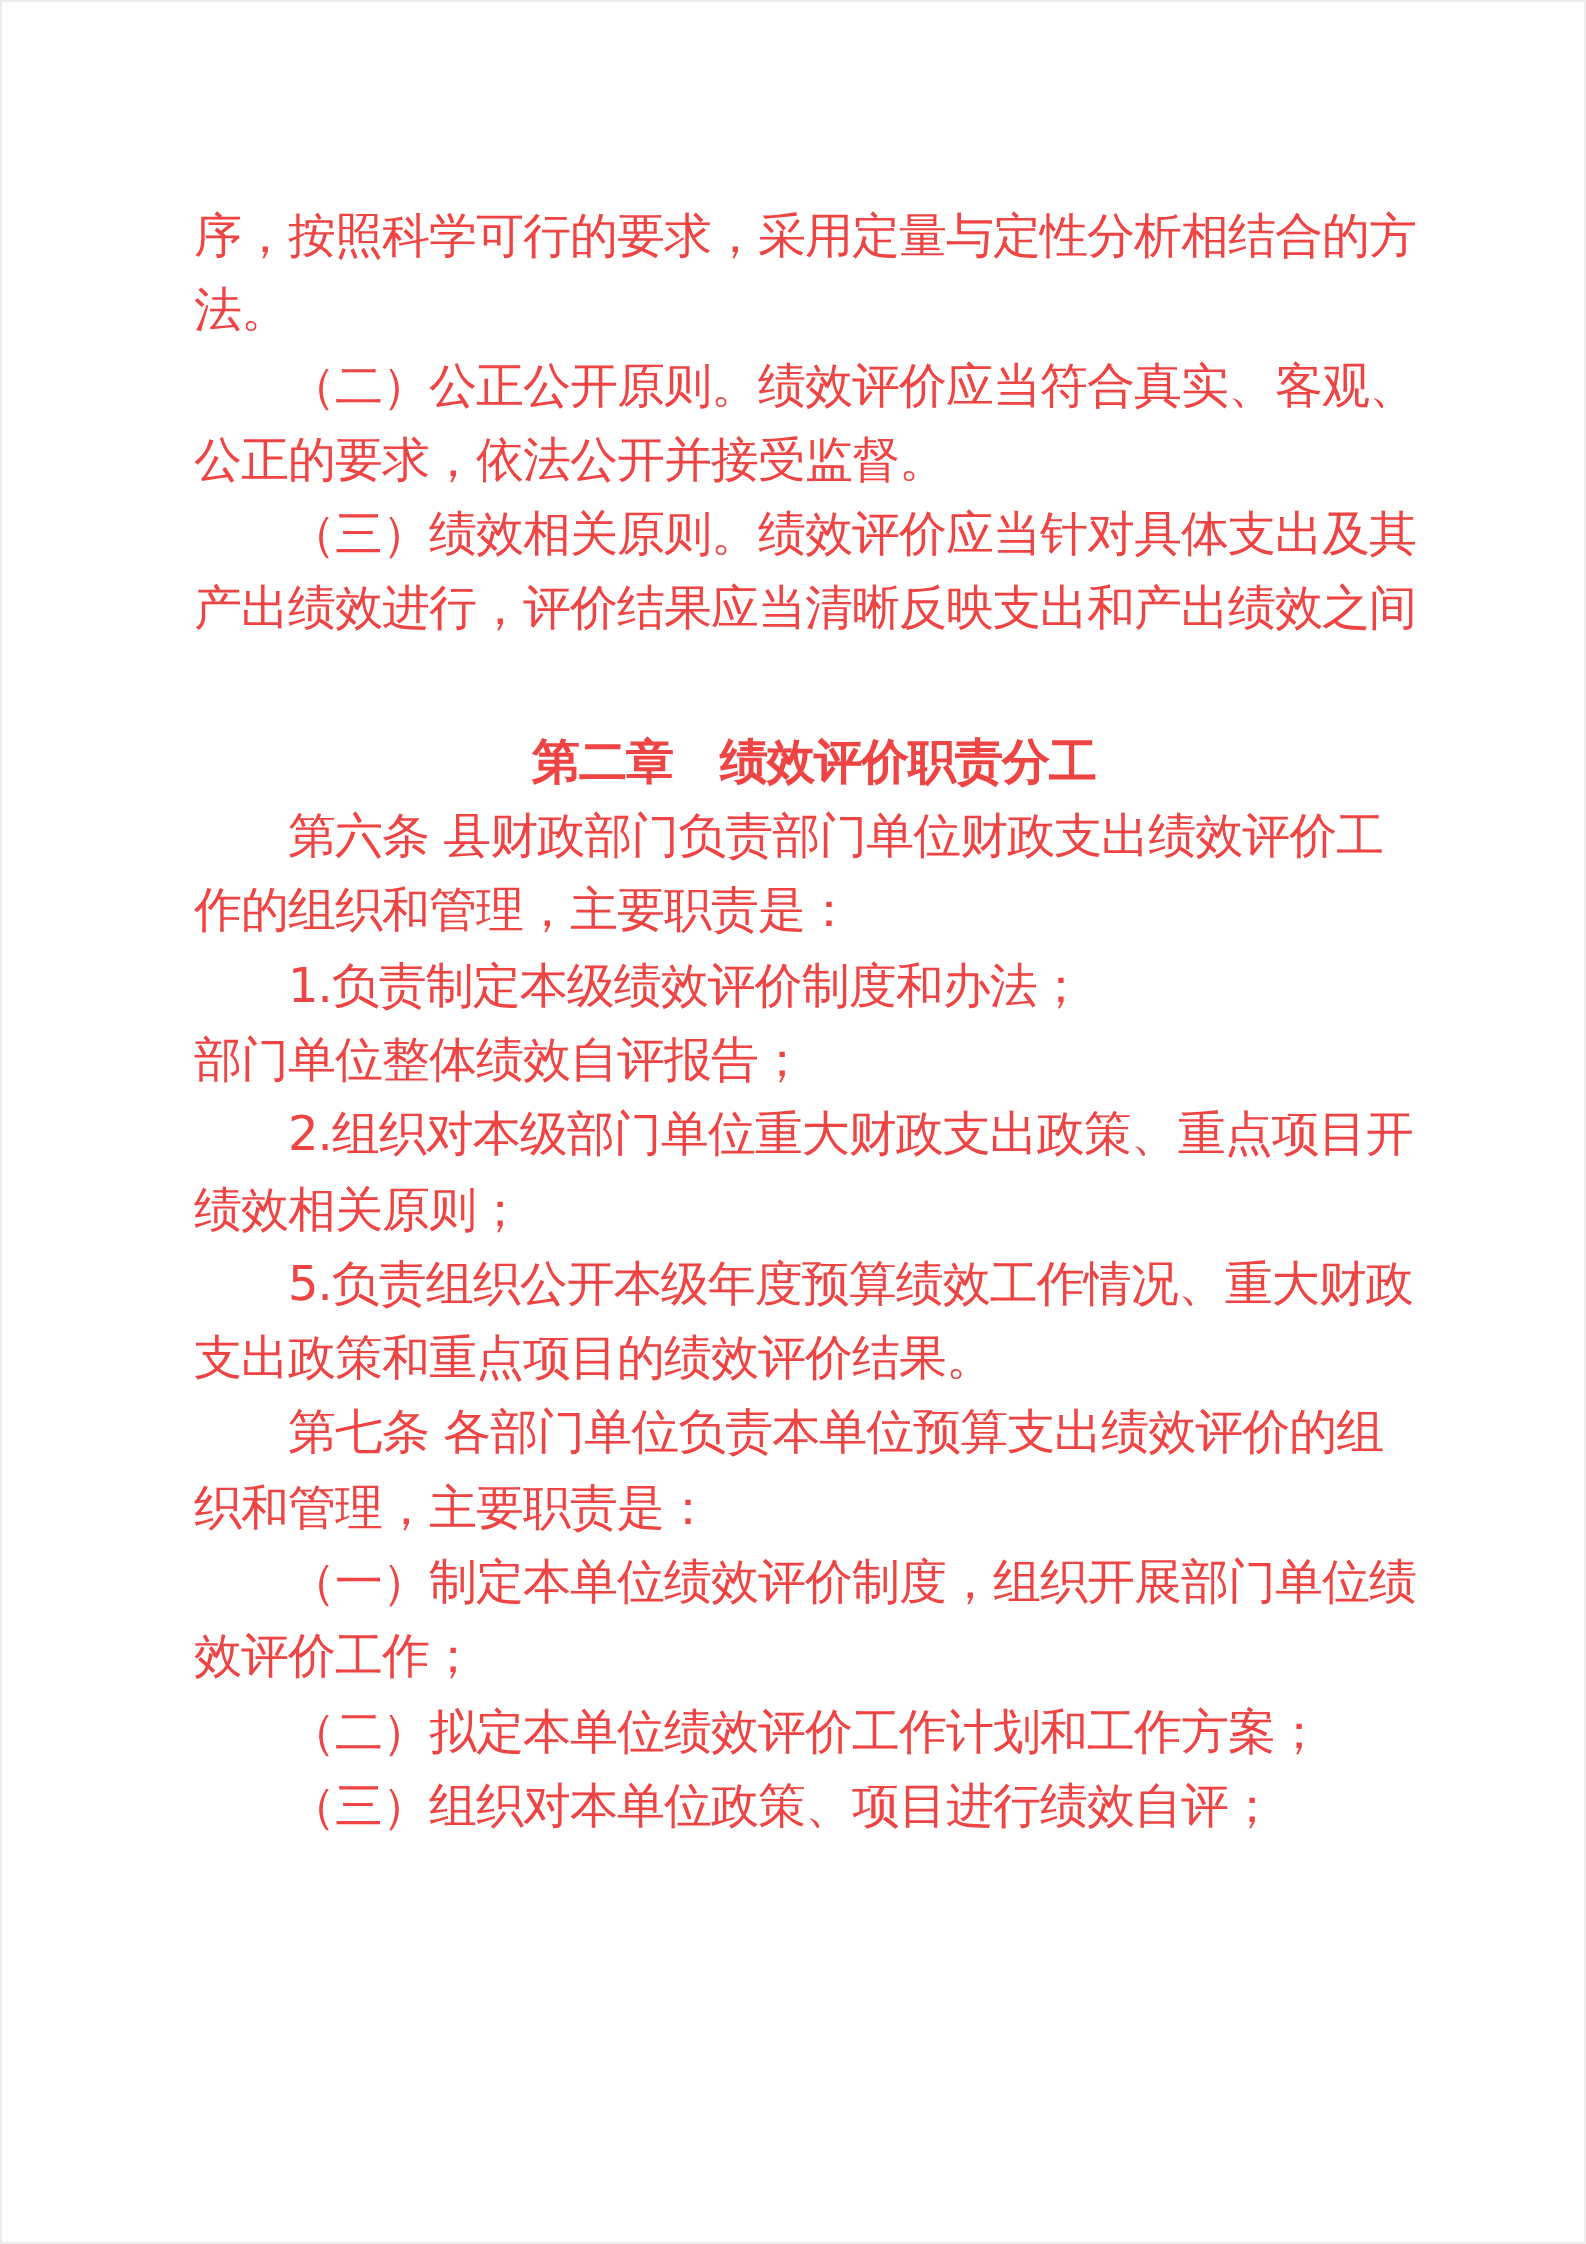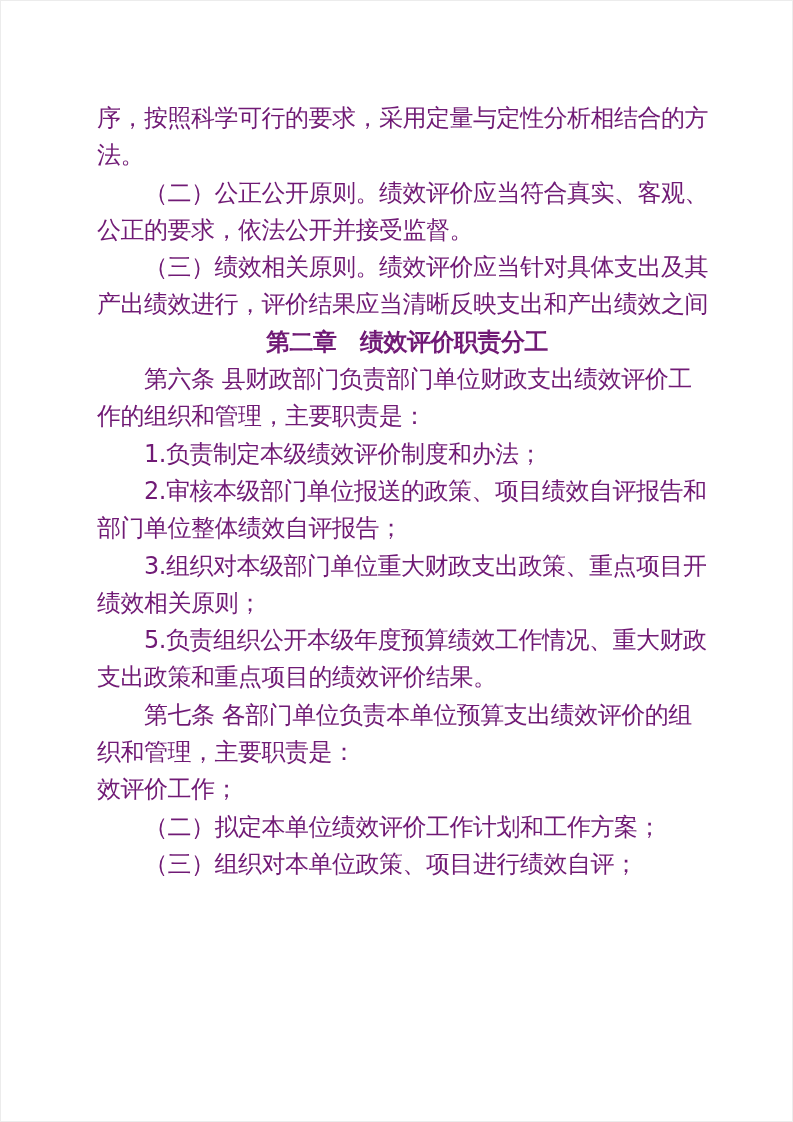--- a/index.html
+++ b/index.html
@@ -14,62 +14,63 @@
     overflow: hidden;
     box-sizing: border-box;
     border: 1px solid #ececec;
     font-family: "DejaVu Sans", sans-serif;
   }
   .document-body {
     position: absolute;
     top: 99px;
     left: 96px;
     width: 620px;
-    color: #701a75;
+    color: #ef4444;
     font-size: 24px;
     font-weight: 500;
     letter-spacing: -0.5px;
   }
   .line {
     height: 37.3px;
     line-height: 37.3px;
     white-space: nowrap;
     overflow: visible;
   }
   .line-cont {
     text-indent: 0;
   }
   .line-first {
     text-indent: 47px;
   }
   .line-heading {
     text-align: center;
     font-weight: 700;
     white-space: normal;
+    margin-top: 39px;
   }
 </style>
 </head>
 <body>
 
 <div class="document-body">
 
 <div class="line line-cont">序，按照科学可行的要求，采用定量与定性分析相结合的方</div>
     <div class="line line-cont">法。</div>
     <div class="line line-first">（二）公正公开原则。绩效评价应当符合真实、客观、</div>
     <div class="line line-cont">公正的要求，依法公开并接受监督。</div>
     <div class="line line-first">（三）绩效相关原则。绩效评价应当针对具体支出及其</div>
     <div class="line line-cont">产出绩效进行，评价结果应当清晰反映支出和产出绩效之间</div>
     <div class="line line-heading">第二章　绩效评价职责分工</div>
     <div class="line line-first">第六条 县财政部门负责部门单位财政支出绩效评价工</div>
     <div class="line line-cont">作的组织和管理，主要职责是：</div>
     <div class="line line-first">1.负责制定本级绩效评价制度和办法；</div>
-    <div class="line line-first">2.审核本级部门单位报送的政策、项目绩效自评报告和</div>
     <div class="line line-cont">部门单位整体绩效自评报告；</div>
-    <div class="line line-first">3.组织对本级部门单位重大财政支出政策、重点项目开</div>
+    <div class="line line-first">2.组织对本级部门单位重大财政支出政策、重点项目开</div>
     <div class="line line-cont">绩效相关原则；</div>
     <div class="line line-first">5.负责组织公开本级年度预算绩效工作情况、重大财政</div>
     <div class="line line-cont">支出政策和重点项目的绩效评价结果。</div>
     <div class="line line-first">第七条 各部门单位负责本单位预算支出绩效评价的组</div>
     <div class="line line-cont">织和管理，主要职责是：</div>
+    <div class="line line-first">（一）制定本单位绩效评价制度，组织开展部门单位绩</div>
     <div class="line line-cont">效评价工作；</div>
     <div class="line line-first">（二）拟定本单位绩效评价工作计划和工作方案；</div>
     <div class="line line-first">（三）组织对本单位政策、项目进行绩效自评；</div>
   </div>
 
 </body></html>

